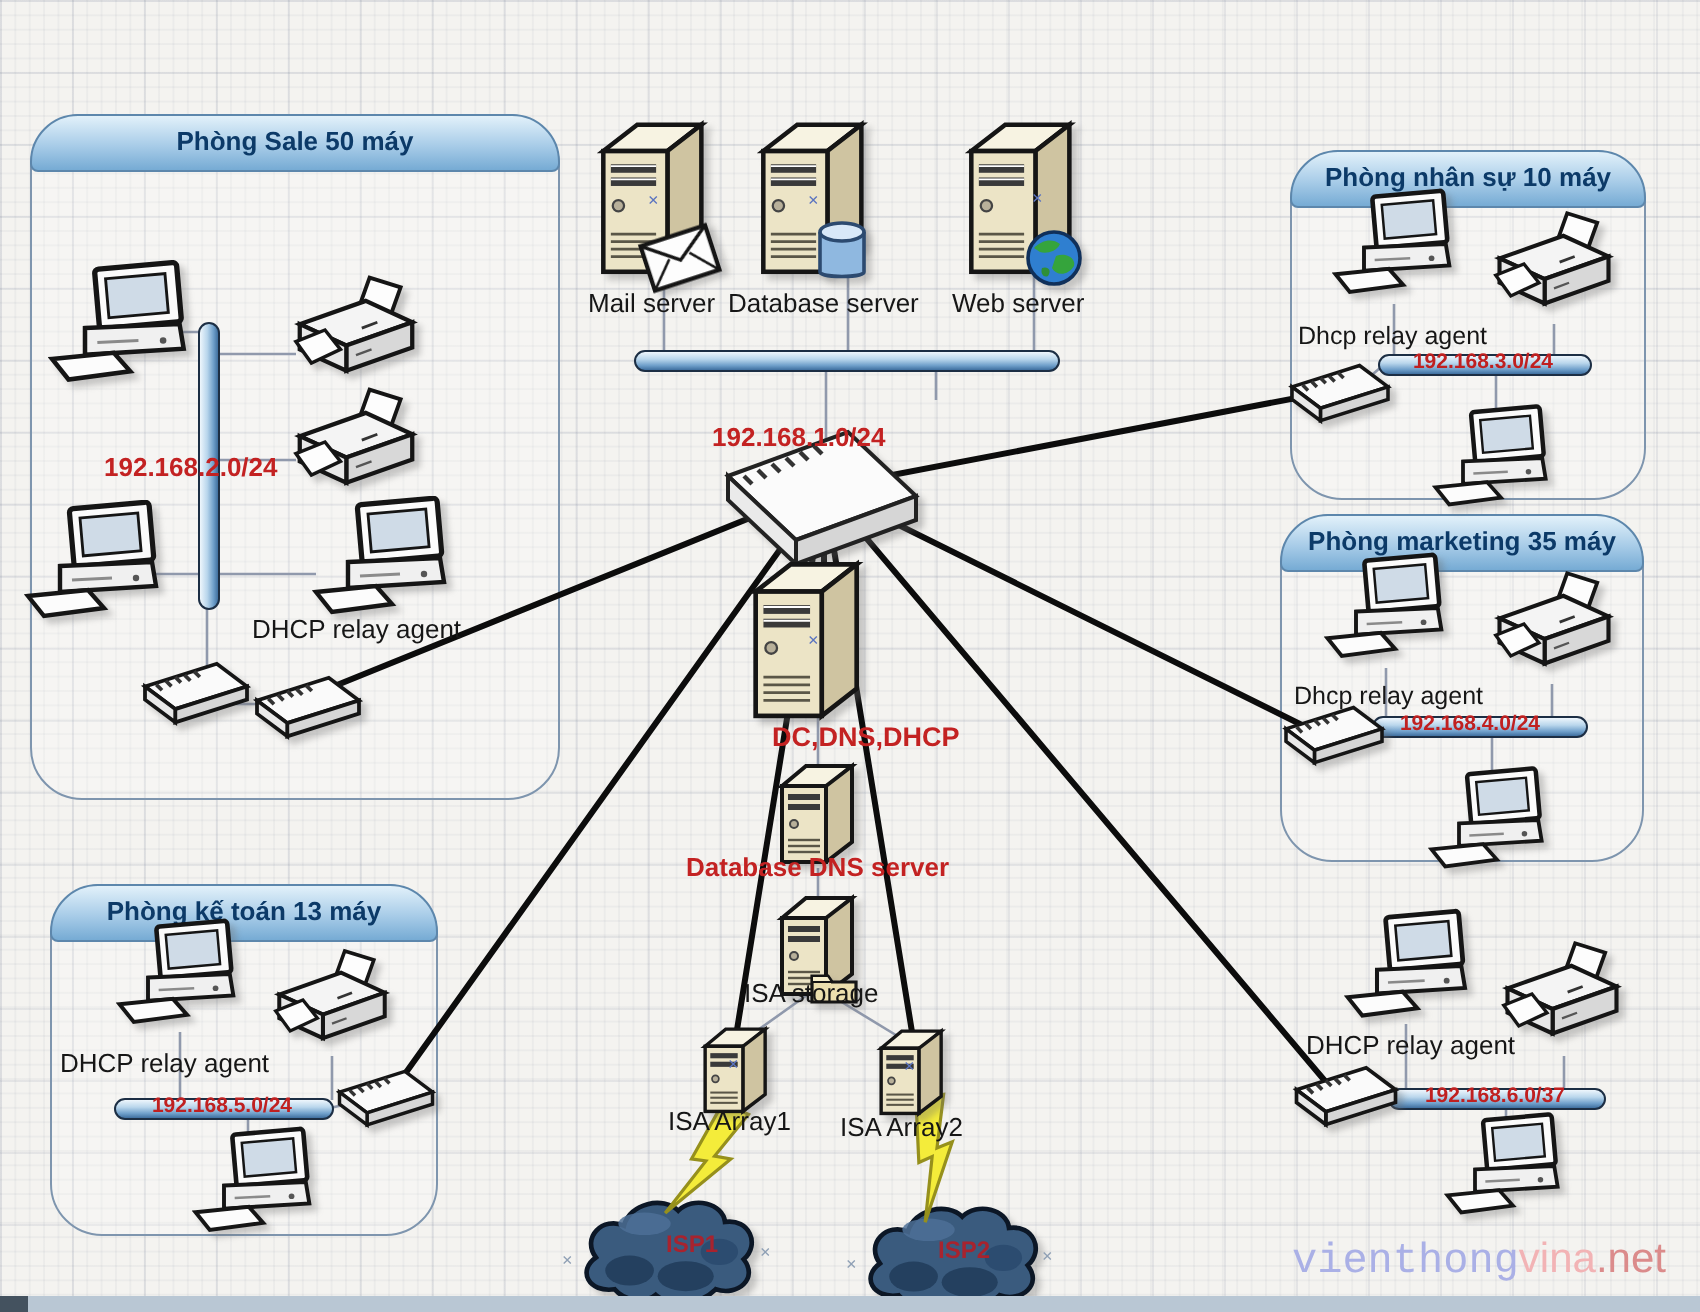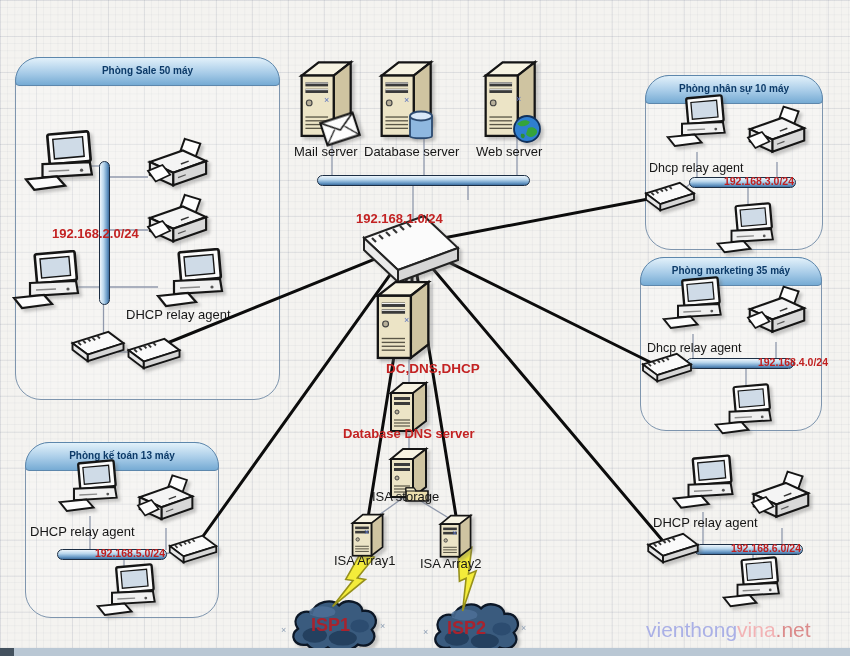--- a/index.html
+++ b/index.html
@@ -14,39 +14,39 @@
     background-size:36px 36px,36px 36px,7.2px 7.2px,7.2px 7.2px;}
   .banner{position:absolute;left:10px;top:4px;width:828px;height:42px;background:#fcfcfb;
     border:2px solid #4e555e;box-shadow:3px 4px 0 #a6aeb8;}
   .banner-inner{position:absolute;inset:3px;border:1.5px solid #7a828c;}
   .banner-title{position:absolute;inset:0;display:flex;align-items:center;justify-content:center;
     font-size:26px;font-weight:bold;letter-spacing:2px;color:#0b0b0b;white-space:nowrap;}
   .room{position:absolute;border:1.6px solid #7e95ae;border-radius:26px;background:rgba(253,253,251,0.25);z-index:1;}
   .room-header{position:absolute;left:-1px;top:-1px;right:-1px;height:27px;
     border-radius:24px 24px 4px 4px;
     background:linear-gradient(180deg,#e2f1fa 0%,#a8cce8 55%,#76abd4 100%);
-    border:1px solid #5d87ac;color:#0c3a68;font-weight:bold;font-size:10px;
+    border:1px solid #5d87ac;color:#0c3a68;font-weight:bold;font-size:13px;
     text-align:center;line-height:26px;white-space:nowrap;}
   .lbl{position:absolute;font-size:13px;color:#161616;white-space:nowrap;z-index:20;}
   .center{}
   .red{color:#c32222;font-weight:bold;}
   .bar-h{position:absolute;height:9px;border:1.5px solid #1c2e44;border-radius:6px;z-index:8;
     background:linear-gradient(180deg,#eef6fc 0%,#b9d6ec 40%,#6f9fca 75%,#3f6f9f 100%);}
   .bar-v{position:absolute;width:9px;border:1.5px solid #1c2e44;border-radius:6px;z-index:8;
     background:linear-gradient(90deg,#eef6fc 0%,#b9d6ec 40%,#6f9fca 75%,#3f6f9f 100%);}
   .bar-label{position:absolute;font-size:10.5px;font-weight:bold;color:#c02020;
-    text-align:right;line-height:11px;z-index:21;white-space:nowrap;}
+    text-align:center;line-height:11px;z-index:21;white-space:nowrap;}
   .icon{position:absolute;z-index:10;filter:drop-shadow(3px 3px 1.5px rgba(110,110,110,0.35));}
   .cloud{z-index:4;}
   .lines{position:absolute;left:0;top:0;z-index:5;}
   .xmark{position:absolute;font-size:9px;color:#5b74c0;line-height:1;z-index:15;}
   .cloudx{color:#8fa0b5;z-index:15;}
-  .isp-label{position:absolute;font-size:18px;font-weight:bold;color:#a8232e;text-align:left;z-index:20;}
+  .isp-label{position:absolute;font-size:12px;font-weight:bold;color:#a8232e;text-align:right;z-index:20;}
   .watermark{position:absolute;left:646px;top:618px;font-size:21px;z-index:30;white-space:nowrap;}
-  .wm1{color:#aab0e6;} .wm2{color:#f2b3b5;} .wm3{color:#db8b8b;}
+  .wm1{color:#aab0e6;font-family:Liberation Mono, monospace;} .wm2{color:#f2b3b5;} .wm3{color:#db8b8b;}
   .bottom-strip{position:absolute;left:0;top:648px;width:850px;height:8px;background:#b9c7d4;z-index:31;}
   .bottom-corner{position:absolute;left:0;top:648px;width:14px;height:8px;background:#44525f;z-index:32;}
 </style>
 </head>
 <body>
 
 <div class="page">
 
   <svg width="0" height="0" style="position:absolute">
     <defs>
@@ -329,37 +329,37 @@
     </svg>
 
   <svg class="icon" style="left:662px;top:276px;" width="64" height="56">
       <use href="#sym-pc"></use>
     </svg>
   <svg class="icon" style="left:746px;top:284px;" width="62" height="56">
       <use href="#sym-printer"></use>
     </svg>
   <div class="lbl" style="left:647px;top:341px;font-size:12.5px;">Dhcp relay agent</div>
   <div class="bar-h" style="left:686px;top:358px;width:106px;"></div>
-  <div class="bar-label" style="left:686px;top:357px;width:98px;margin-left:44px;">192.168.4.0/24</div>
+  <div class="bar-label" style="left:686px;top:357px;width:98px;">192.168.4.0/24</div>
   <svg class="icon" style="left:641px;top:352px;" width="52" height="32">
       <use href="#sym-switch"></use>
     </svg>
   <svg class="icon" style="left:714px;top:383px;" width="62" height="54">
       <use href="#sym-pc"></use>
     </svg>
 
   <svg class="icon" style="left:672px;top:454px;" width="66" height="58">
       <use href="#sym-pc"></use>
     </svg>
   <svg class="icon" style="left:750px;top:468px;" width="62" height="58">
       <use href="#sym-printer"></use>
     </svg>
   <div class="lbl" style="left:653px;top:515px;">DHCP relay agent</div>
   <div class="bar-h" style="left:694px;top:544px;width:107px;"></div>
-  <div class="bar-label" style="left:694px;top:543px;width:107px;">192.168.6.0/24</div>
+  <div class="bar-label" style="left:694px;top:543px;width:107px;">192.168.6.0/37</div>
   <svg class="icon" style="left:646px;top:532px;" width="54" height="33">
       <use href="#sym-switch"></use>
     </svg>
   <svg class="icon" style="left:722px;top:556px;" width="62" height="54">
       <use href="#sym-pc"></use>
     </svg>
 
   <svg class="icon" style="left:58px;top:458px;" width="64" height="58">
       <use href="#sym-pc"></use>
     </svg>

